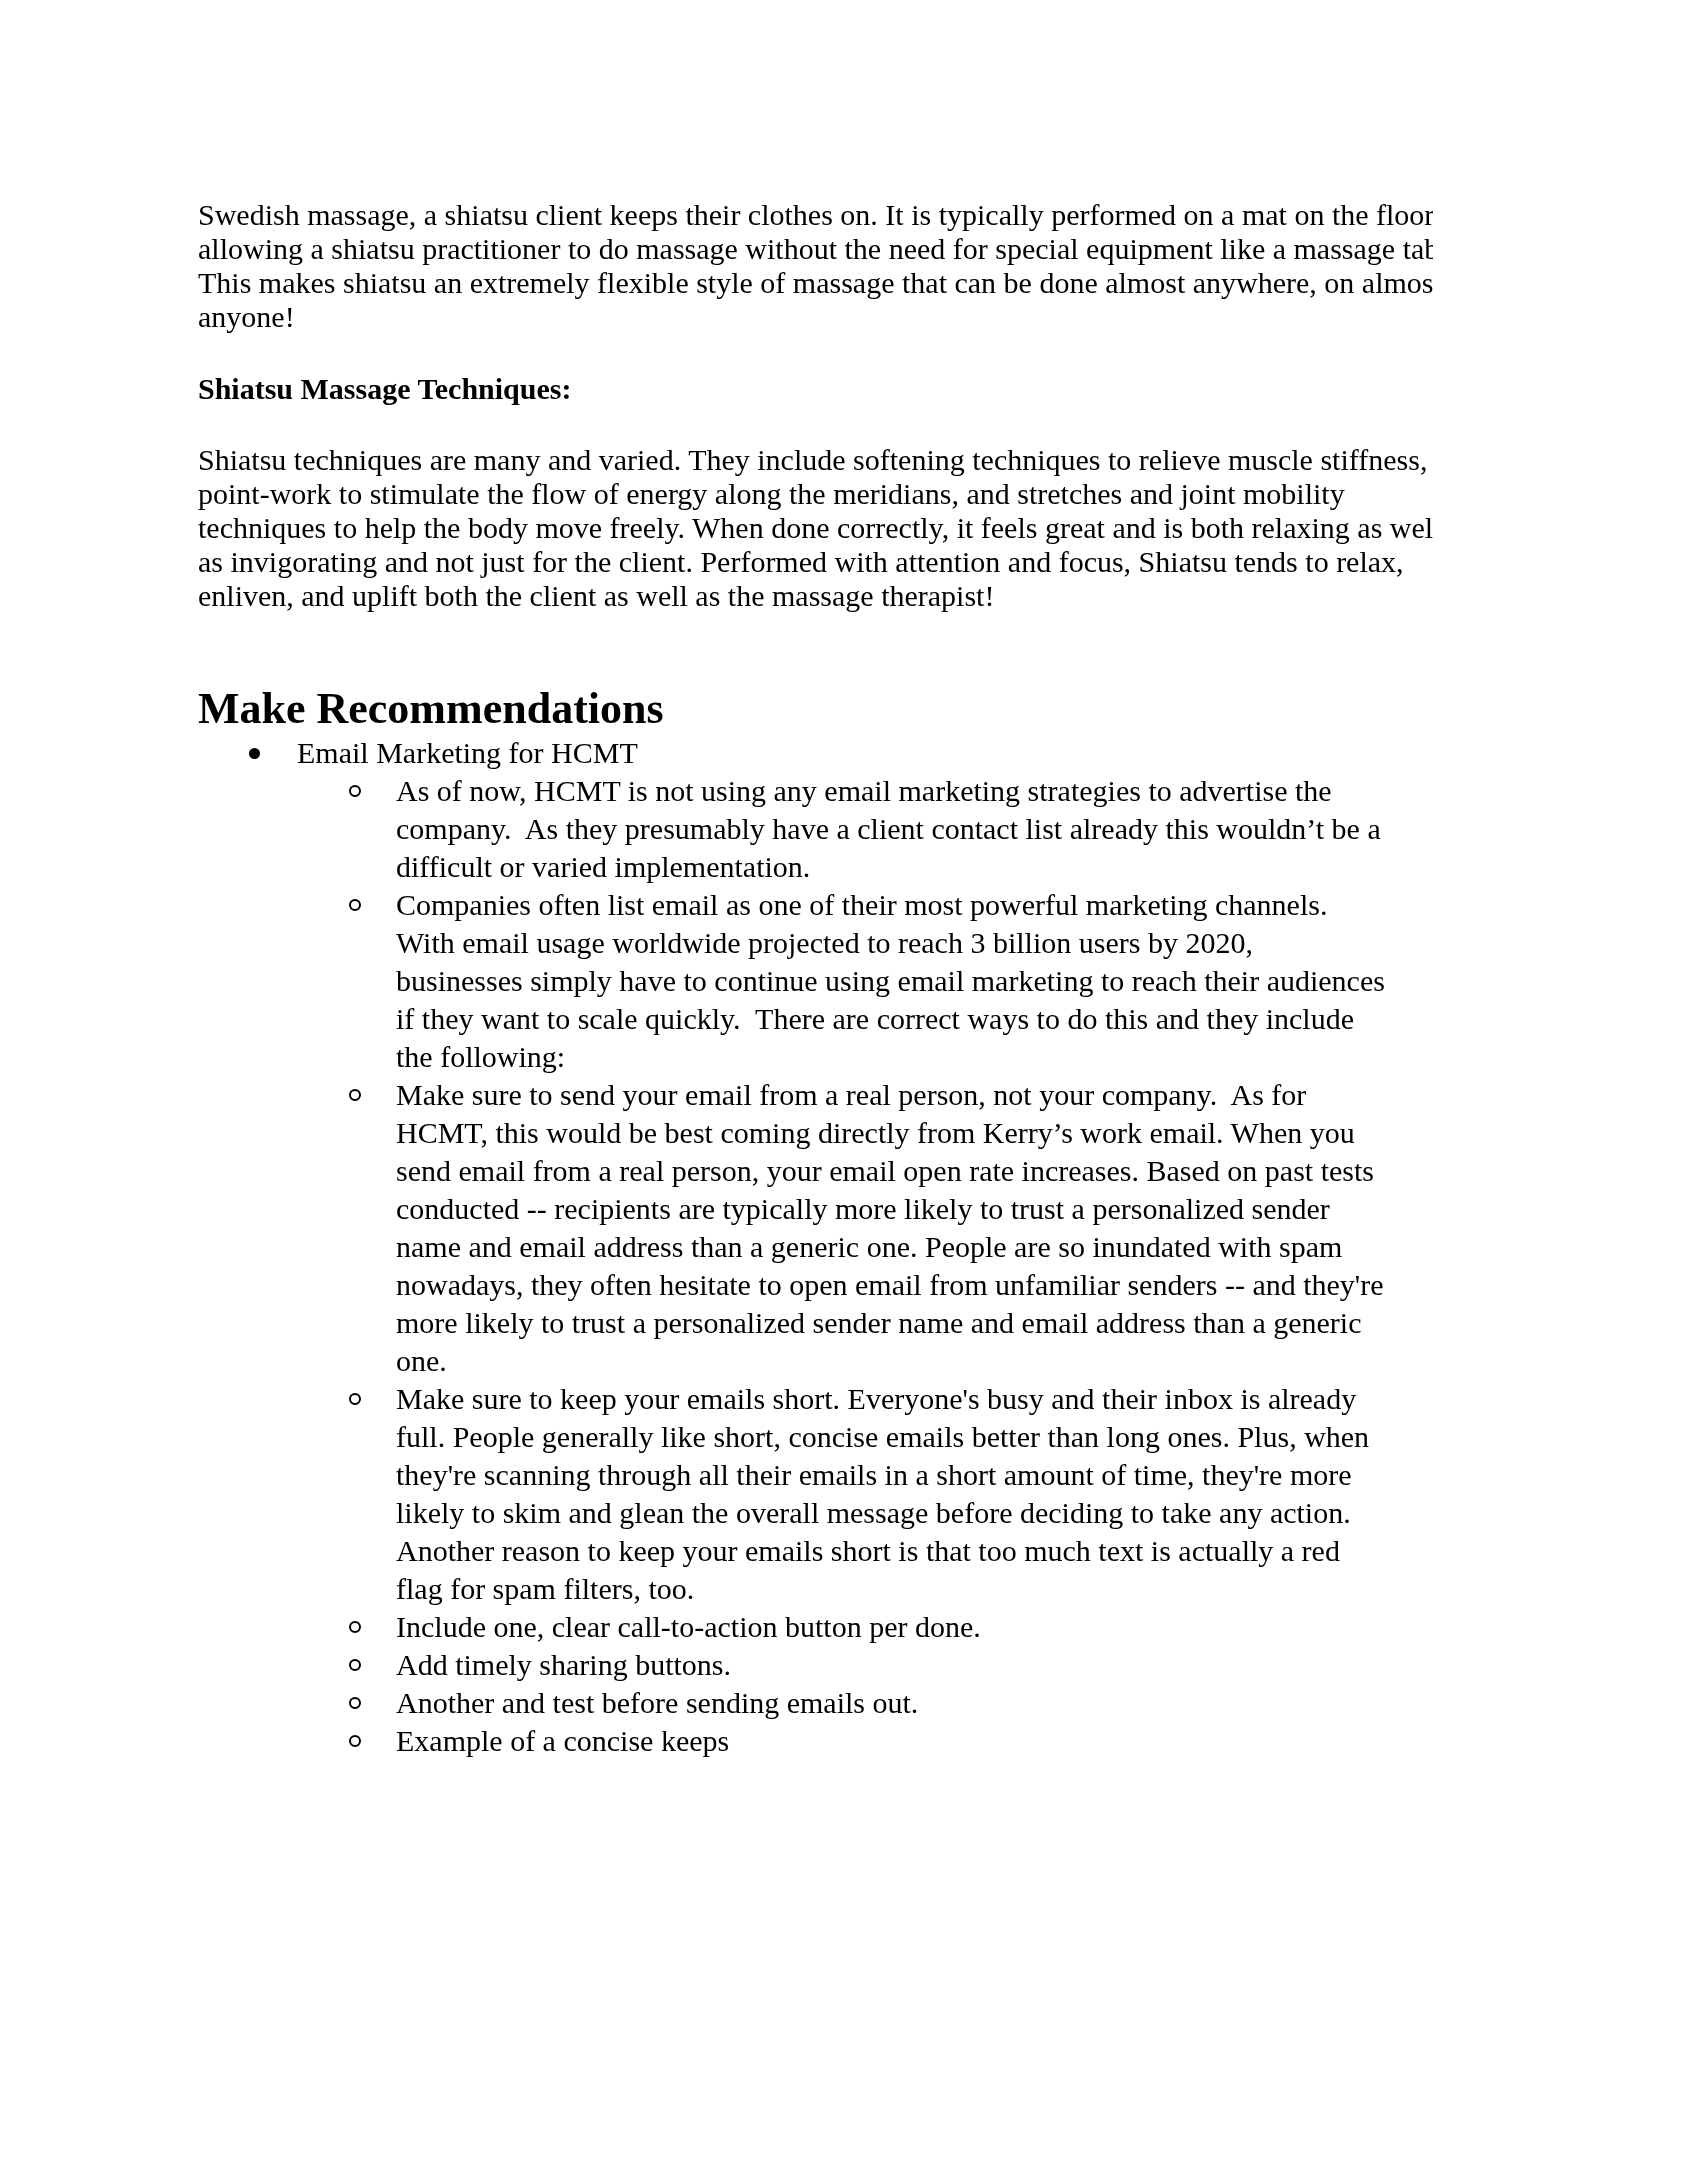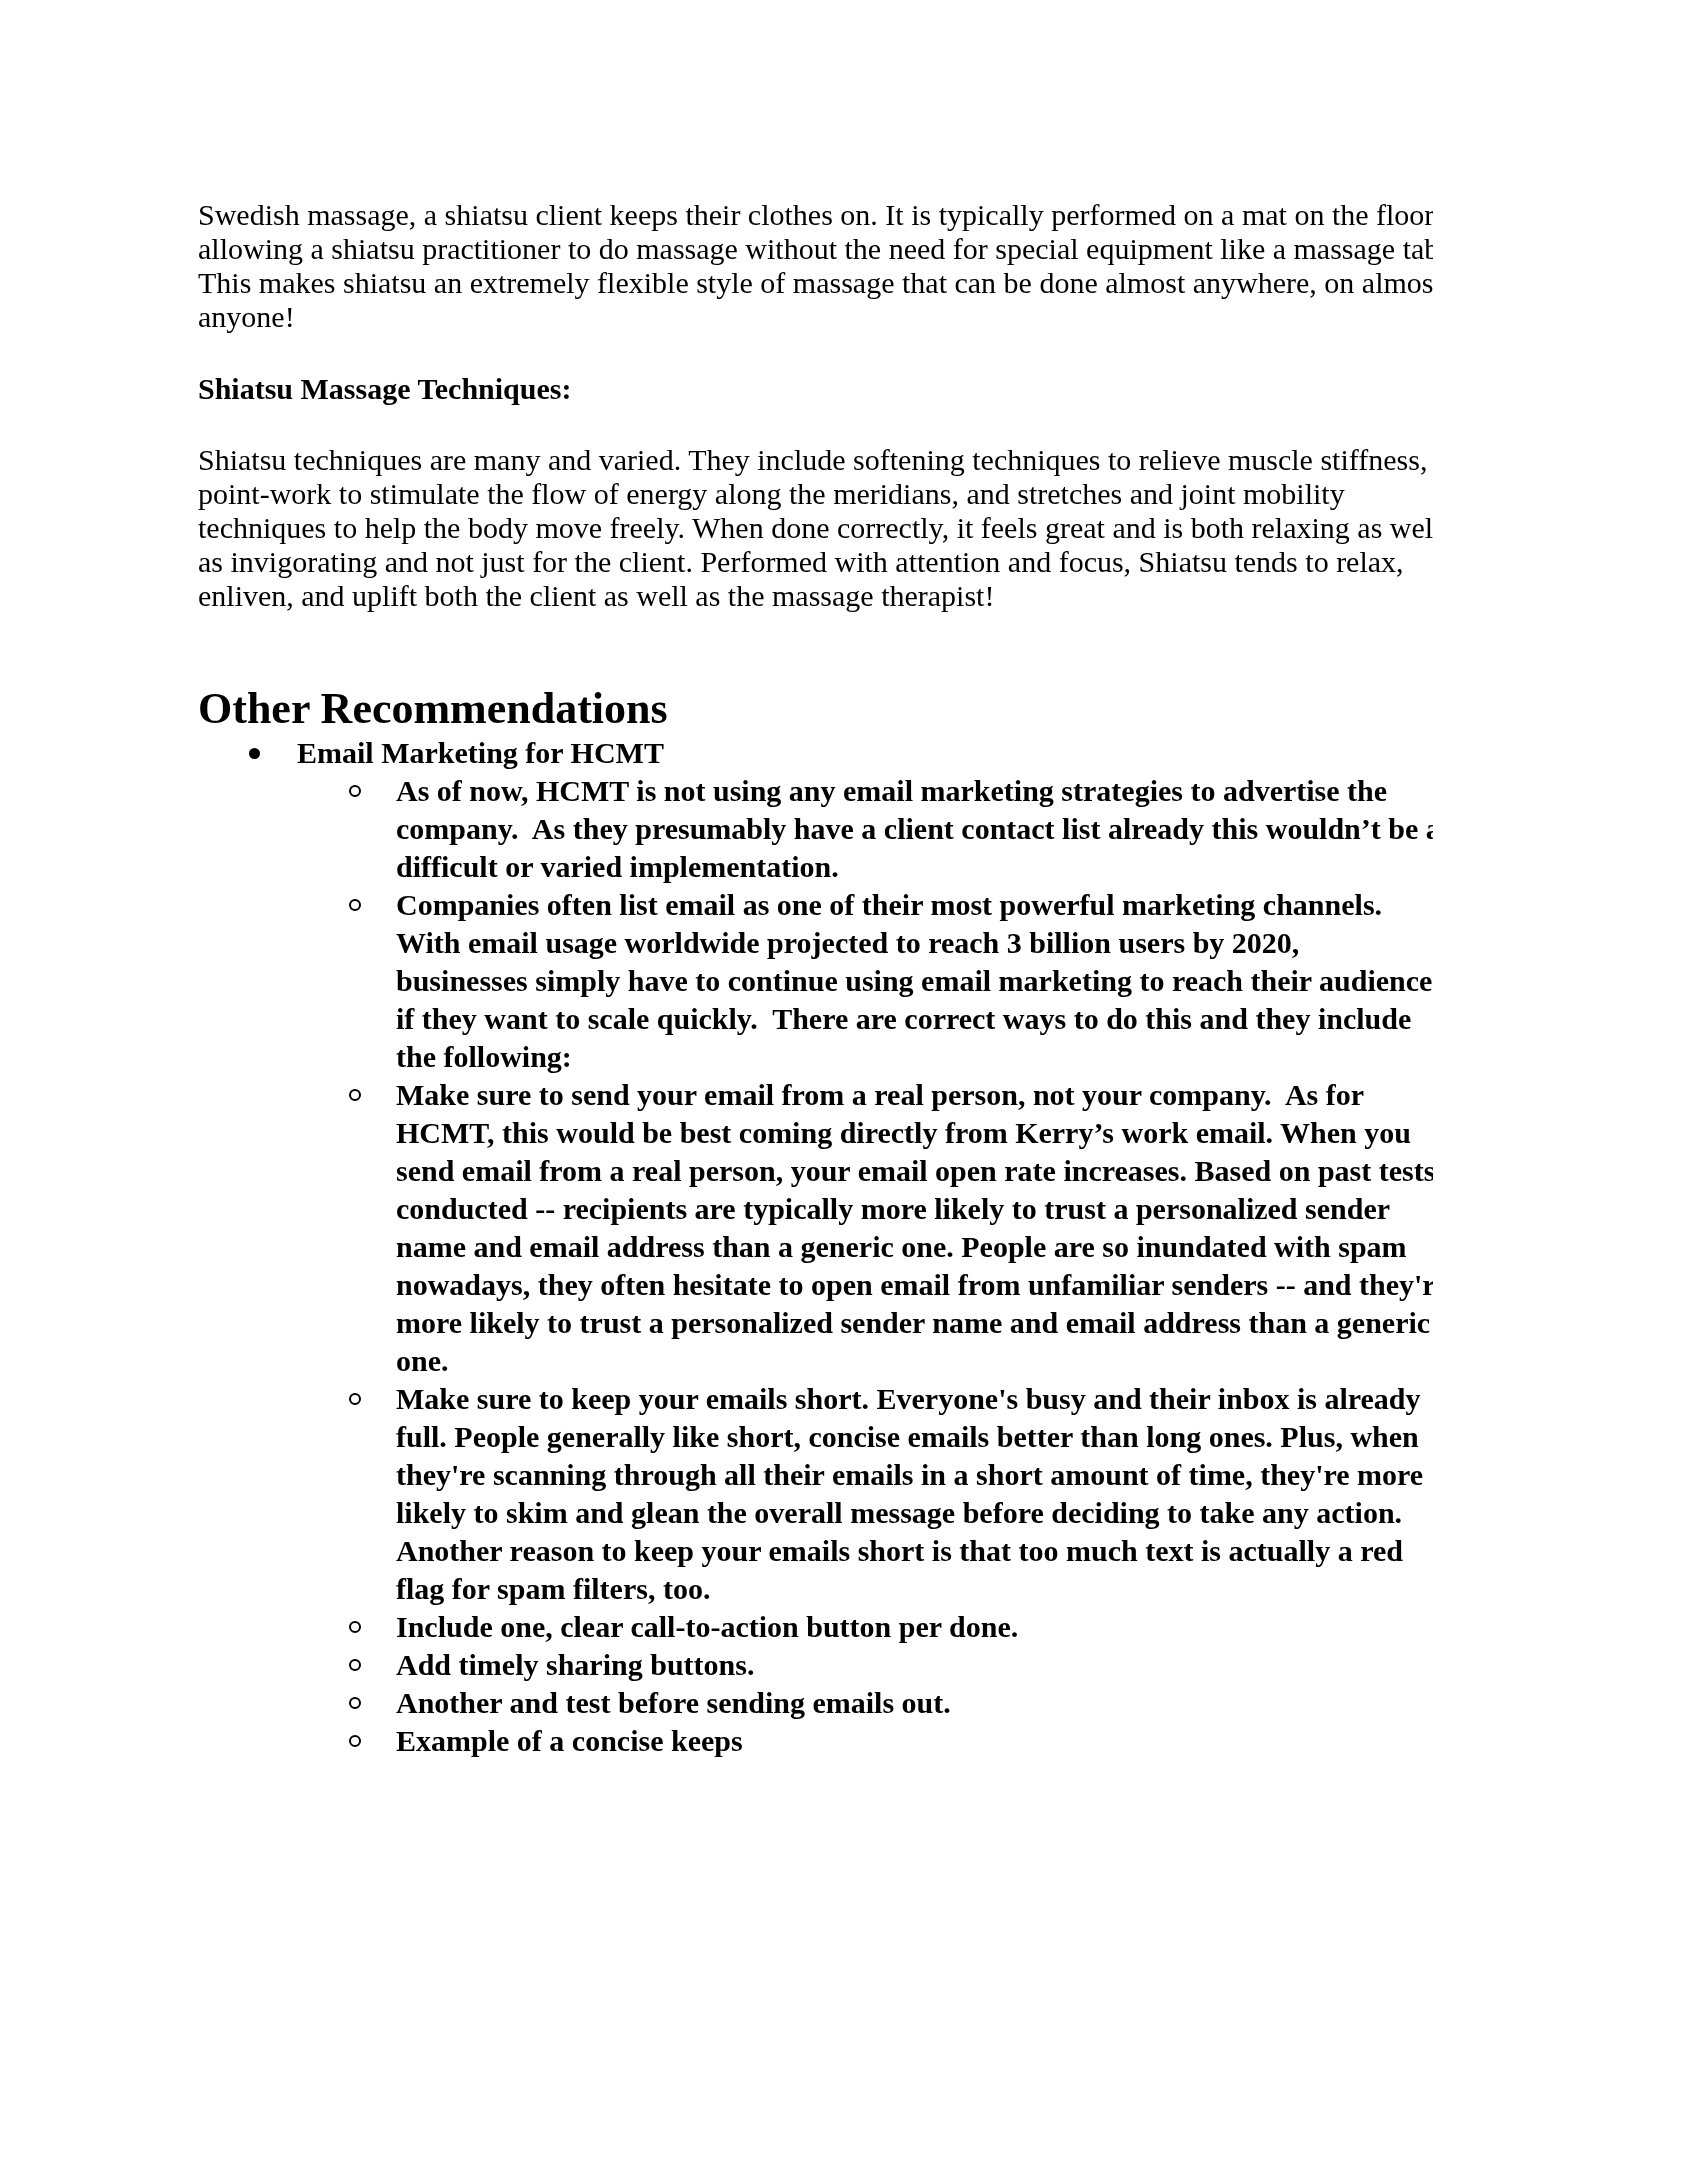--- a/index.html
+++ b/index.html
@@ -41,21 +41,21 @@
     font-size: 44px;
     line-height: 51px;
     font-weight: bold;
   }
   .bullet-list { margin: 0; }
   .li {
     position: relative;
     font-size: 30px;
     line-height: 38px;
   }
-  .li .li-text { white-space: pre; font-weight: bold; }
+  .li .li-text { white-space: pre; }
   .li.level1 { padding-left: 99px; }
   .li.level2 { padding-left: 198px; }
   .marker {
     position: absolute;
     display: block;
     border-radius: 50%;
   }
   .marker.dot {
     left: 51px;
     top: 14px;
@@ -84,21 +84,21 @@
 anyone!</p>
 
     <h3 class="sub-heading">Shiatsu Massage Techniques:</h3>
 
     <p class="body-para tech-para">Shiatsu techniques are many and varied. They include softening techniques to relieve muscle stiffness,
 point-work to stimulate the flow of energy along the meridians, and stretches and joint mobility
 techniques to help the body move freely. When done correctly, it feels great and is both relaxing as well
 as invigorating and not just for the client. Performed with attention and focus, Shiatsu tends to relax,
 enliven, and uplift both the client as well as the massage therapist!</p>
 
-    <h2 class="main-heading">Other Recommendations</h2>
+    <h2 class="main-heading">Make Recommendations</h2>
 
     <div class="bullet-list">
 
       <div class="li level1">
         <span class="marker dot"></span>
         <div class="li-text">Email Marketing for HCMT</div>
       </div>
 
       <div class="li level2">
         <span class="marker circle"></span>

